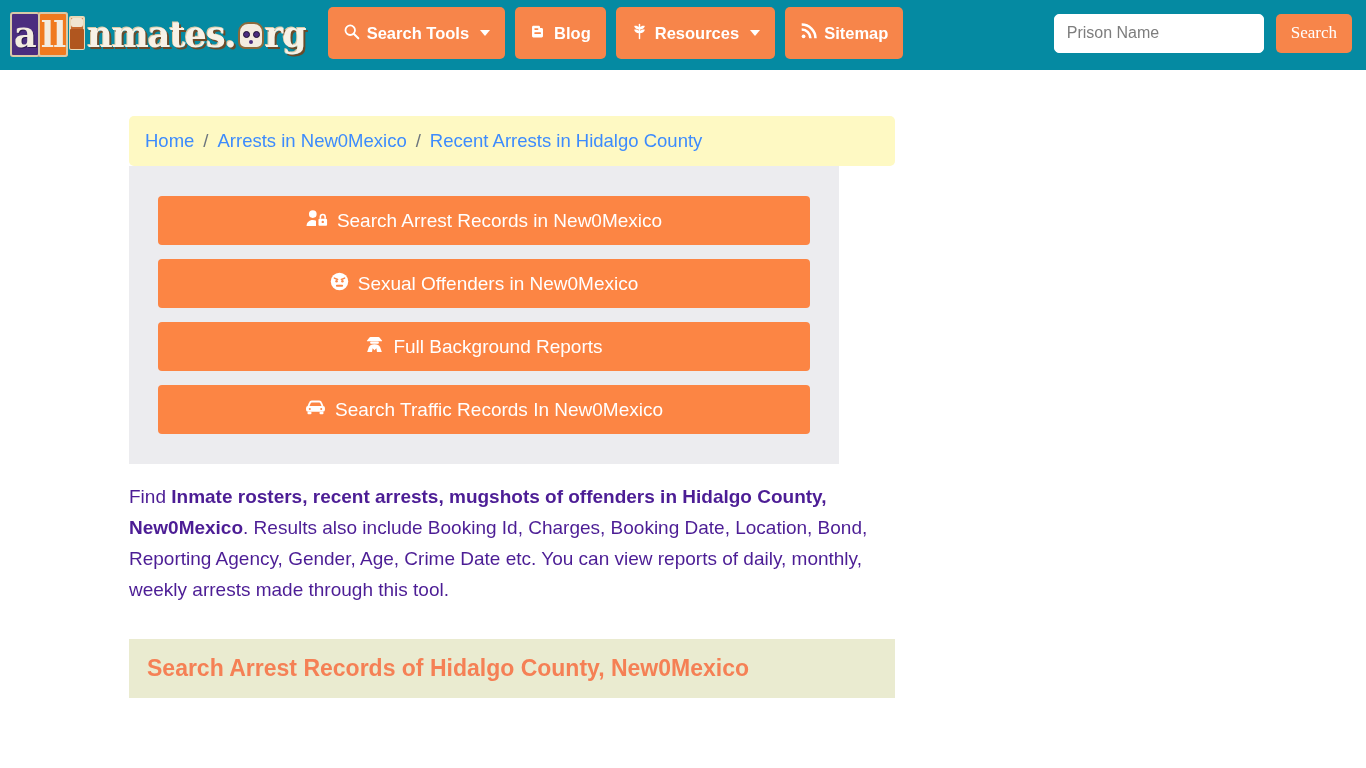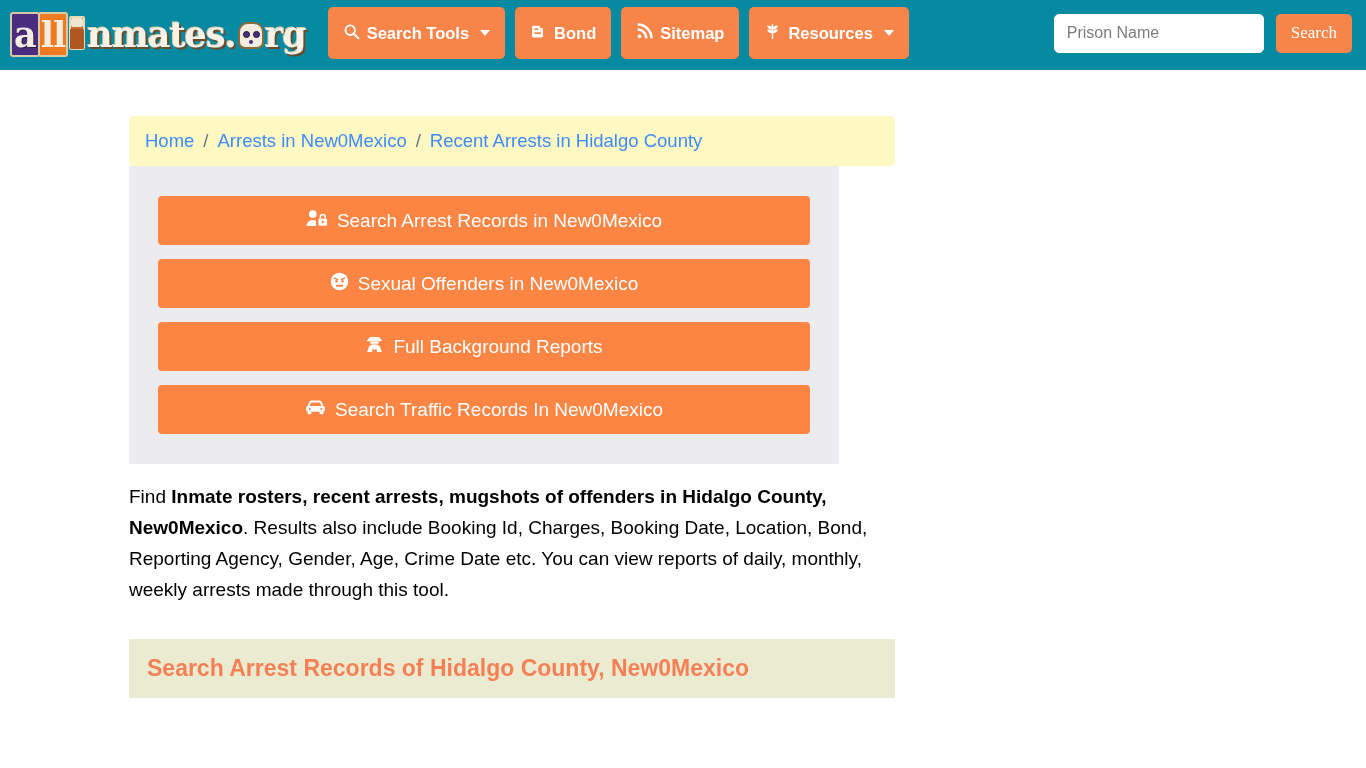--- a/index.html
+++ b/index.html
@@ -222,21 +222,21 @@
     margin-bottom: 14px;
     cursor: pointer;
     font-family: "Liberation Sans", sans-serif;
   }
   .big-btn:last-child { margin-bottom: 0; text-align: right; }
   .big-btn svg { flex: 0 0 auto; }
 
   .lede {
     font-size: 19px;
     line-height: 1.63;
-    color: #000000;
+    color: #4c1d95;
     margin: 18px 0 0 0;
     width: 752px;
   }
   .lede b { font-weight: bold; }
 
   .section-head {
     background: #eaebd0;
     color: #f58055;
     font-size: 23px;
     font-weight: bold;
@@ -268,46 +268,46 @@
   </button>
 
   <button class="nav-btn">
     <span>
       <svg width="17" height="17" viewBox="0 0 20 20">
         <path d="M4 3.2h6.2c.9 0 1.6.7 1.6 1.6v1.1h1.9c.9 0 1.6.7 1.6 1.6v7.9c0 .9-.7 1.6-1.6 1.6H4c-.9 0-1.6-.7-1.6-1.6V4.8c0-.9.7-1.6 1.6-1.6z" fill="#fff"></path>
         <rect x="5" y="6.2" width="5" height="1.9" rx=".95" fill="#fc8544"></rect>
         <rect x="5" y="11" width="8" height="1.9" rx=".95" fill="#fc8544"></rect>
       </svg>
     </span>
-    <span>Bond</span>
-  </button>
-
-  <button class="nav-btn">
-    <span>
-      <svg width="17" height="17" viewBox="0 0 20 20">
-        <circle cx="4.2" cy="15.7" r="2.2" fill="#fff"></circle>
-        <path d="M2 9.2a8.8 8.8 0 0 1 8.8 8.8h3A11.8 11.8 0 0 0 2 6.2z" fill="#fff"></path>
-        <path d="M2 3.3a14.7 14.7 0 0 1 14.7 14.7h3A17.7 17.7 0 0 0 2 .3z" fill="#fff"></path>
-      </svg>
-    </span>
-    <span>Sitemap</span>
+    <span>Blog</span>
   </button>
 
   <button class="nav-btn">
     <span>
       <svg width="17" height="17" viewBox="0 0 20 20">
         <path d="M10 1.8v16.4" stroke="#fff" stroke-width="1.7" stroke-linecap="round"></path>
         <path d="M10 5.5c-2-2.4-4.6-2.6-6.3-2 .5 2.1 2.4 4.1 6.3 4.1z" fill="#fff"></path>
         <path d="M10 5.5c2-2.4 4.6-2.6 6.3-2-.5 2.1-2.4 4.1-6.3 4.1z" fill="#fff"></path>
         <path d="M10 10c-2-2.4-4.6-2.6-6.3-2 .5 2.1 2.4 4.1 6.3 4.1z" fill="#fff"></path>
         <path d="M10 10c2-2.4 4.6-2.6 6.3-2-.5 2.1-2.4 4.1-6.3 4.1z" fill="#fff"></path>
       </svg>
     </span>
     <span>Resources</span>
     <span class="caret"></span>
+  </button>
+
+  <button class="nav-btn">
+    <span>
+      <svg width="17" height="17" viewBox="0 0 20 20">
+        <circle cx="4.2" cy="15.7" r="2.2" fill="#fff"></circle>
+        <path d="M2 9.2a8.8 8.8 0 0 1 8.8 8.8h3A11.8 11.8 0 0 0 2 6.2z" fill="#fff"></path>
+        <path d="M2 3.3a14.7 14.7 0 0 1 14.7 14.7h3A17.7 17.7 0 0 0 2 .3z" fill="#fff"></path>
+      </svg>
+    </span>
+    <span>Sitemap</span>
   </button>
 
   <div class="nav-spacer"></div>
 
   <div class="search-form">
     <input class="search-input" type="text" placeholder="Prison Name" style="">
     <button class="search-submit">Search</button>
   </div>
 </div>
 

